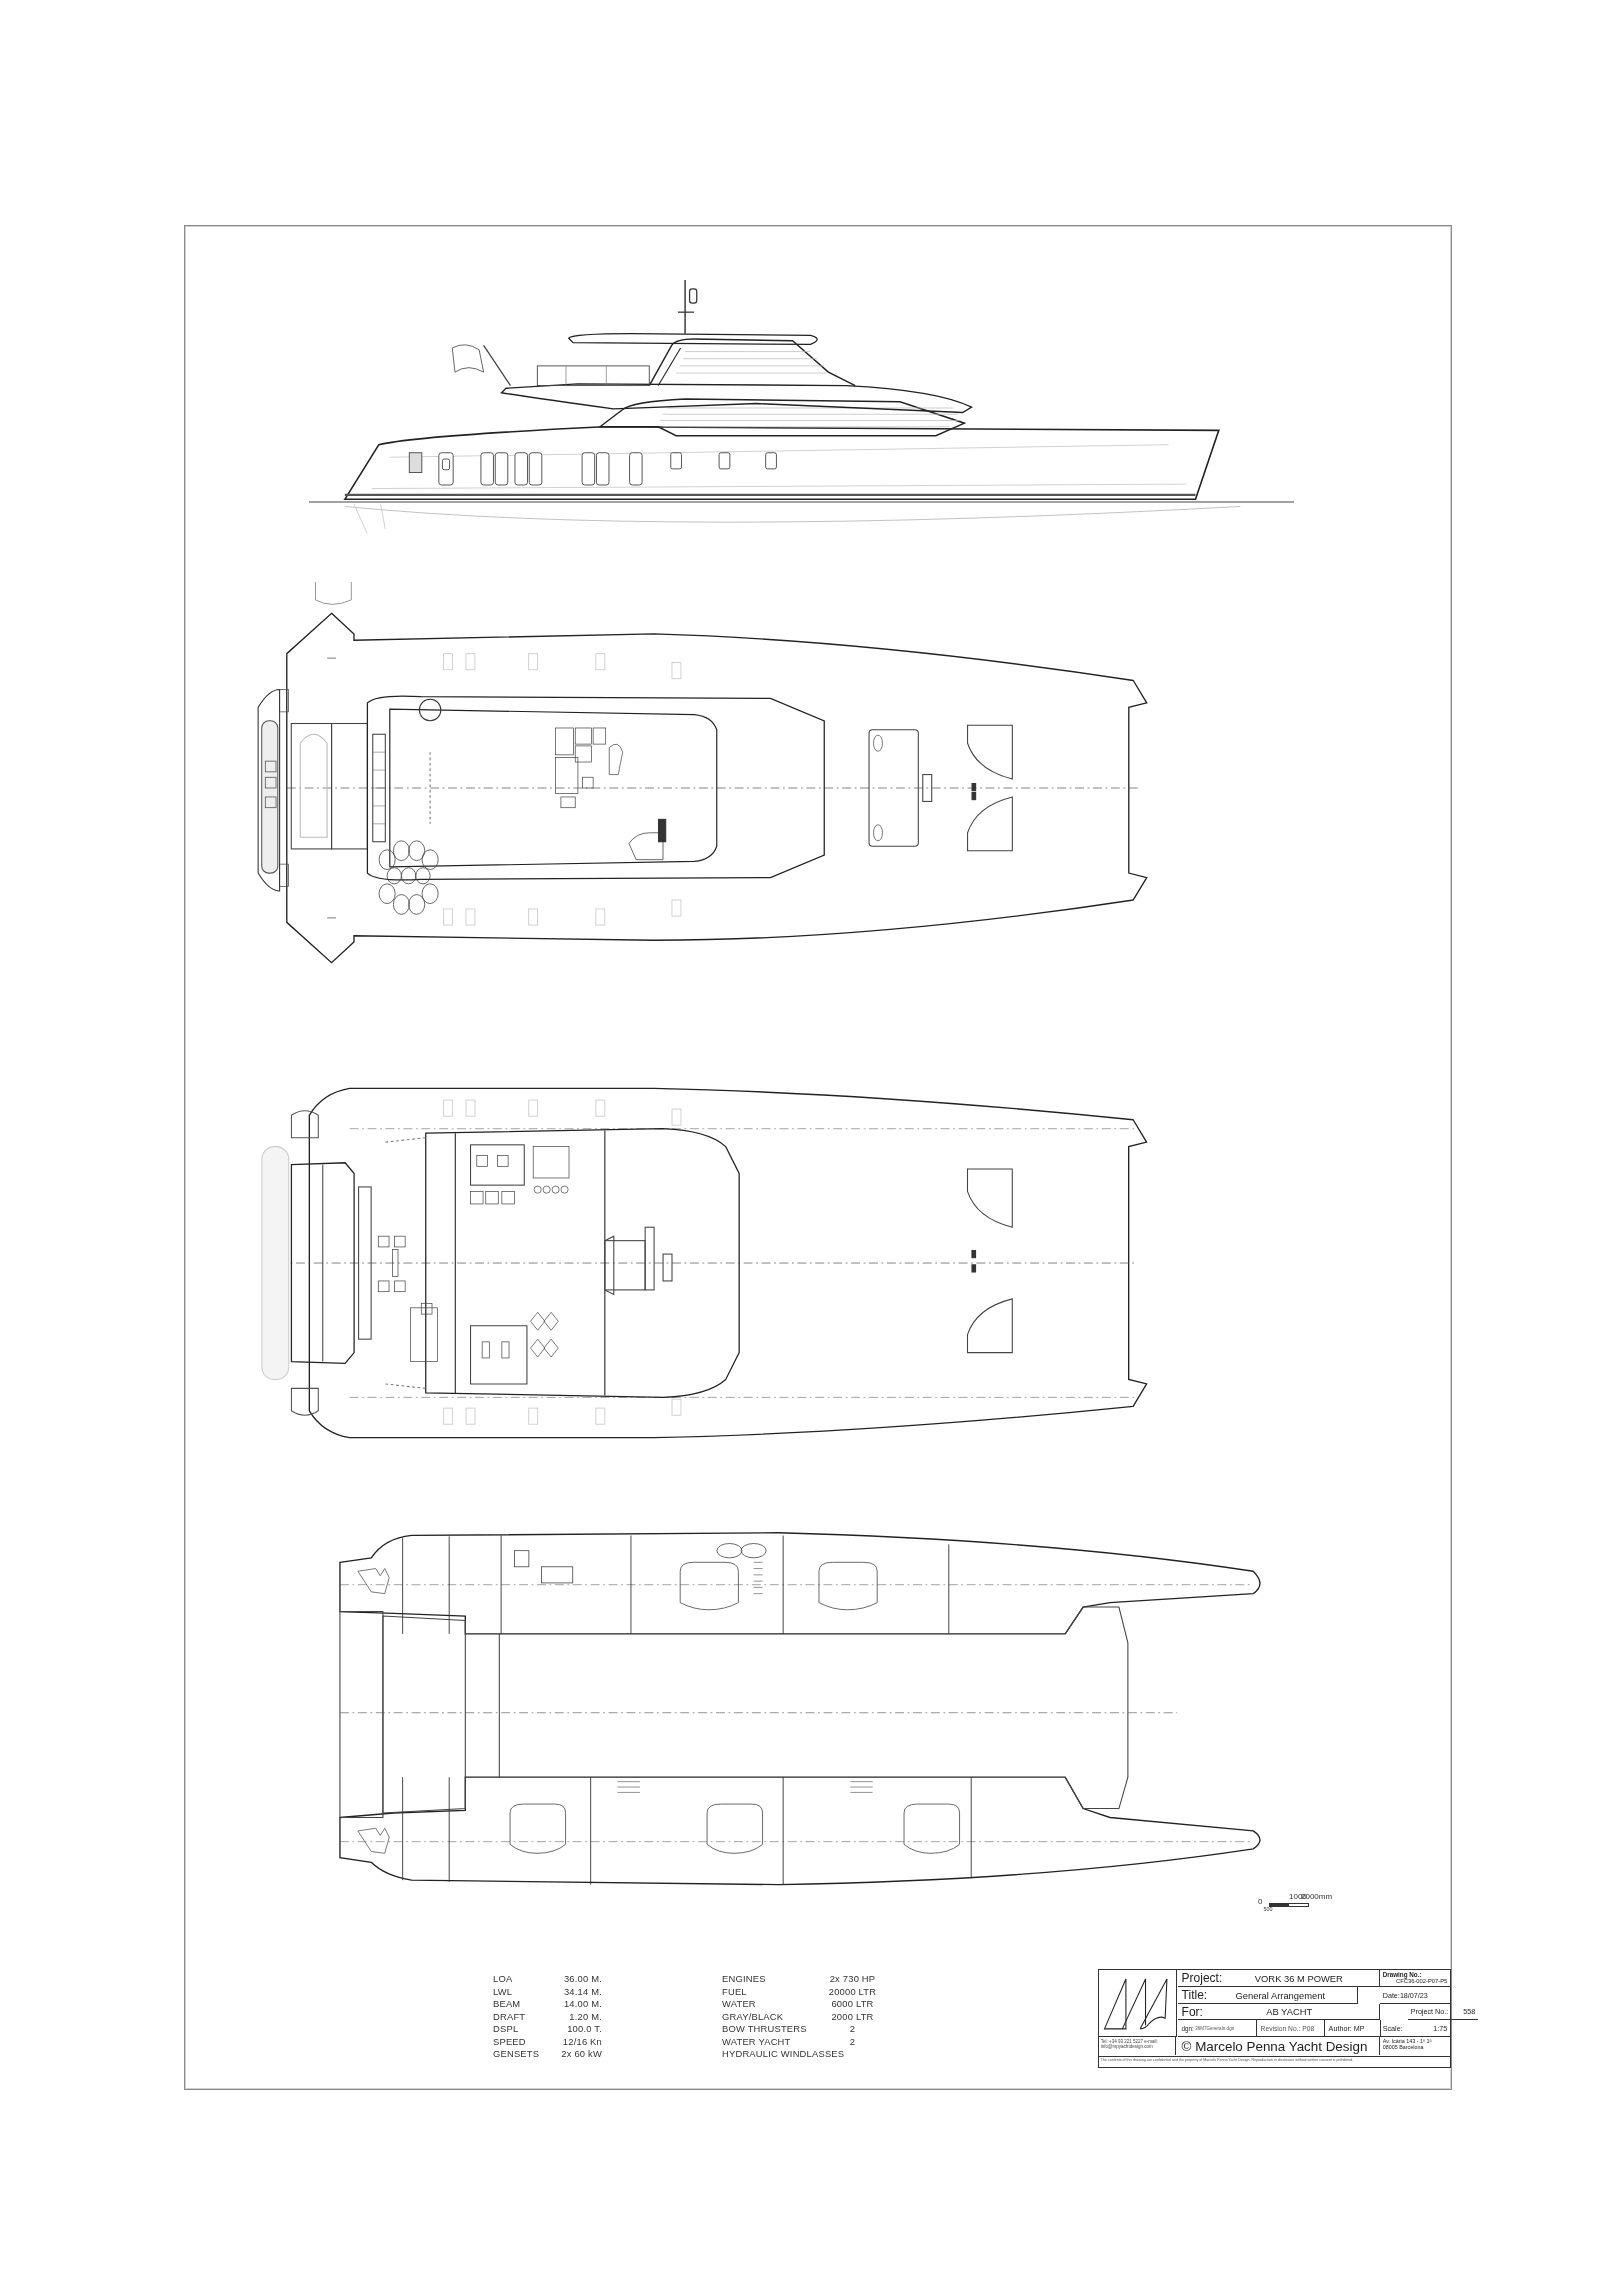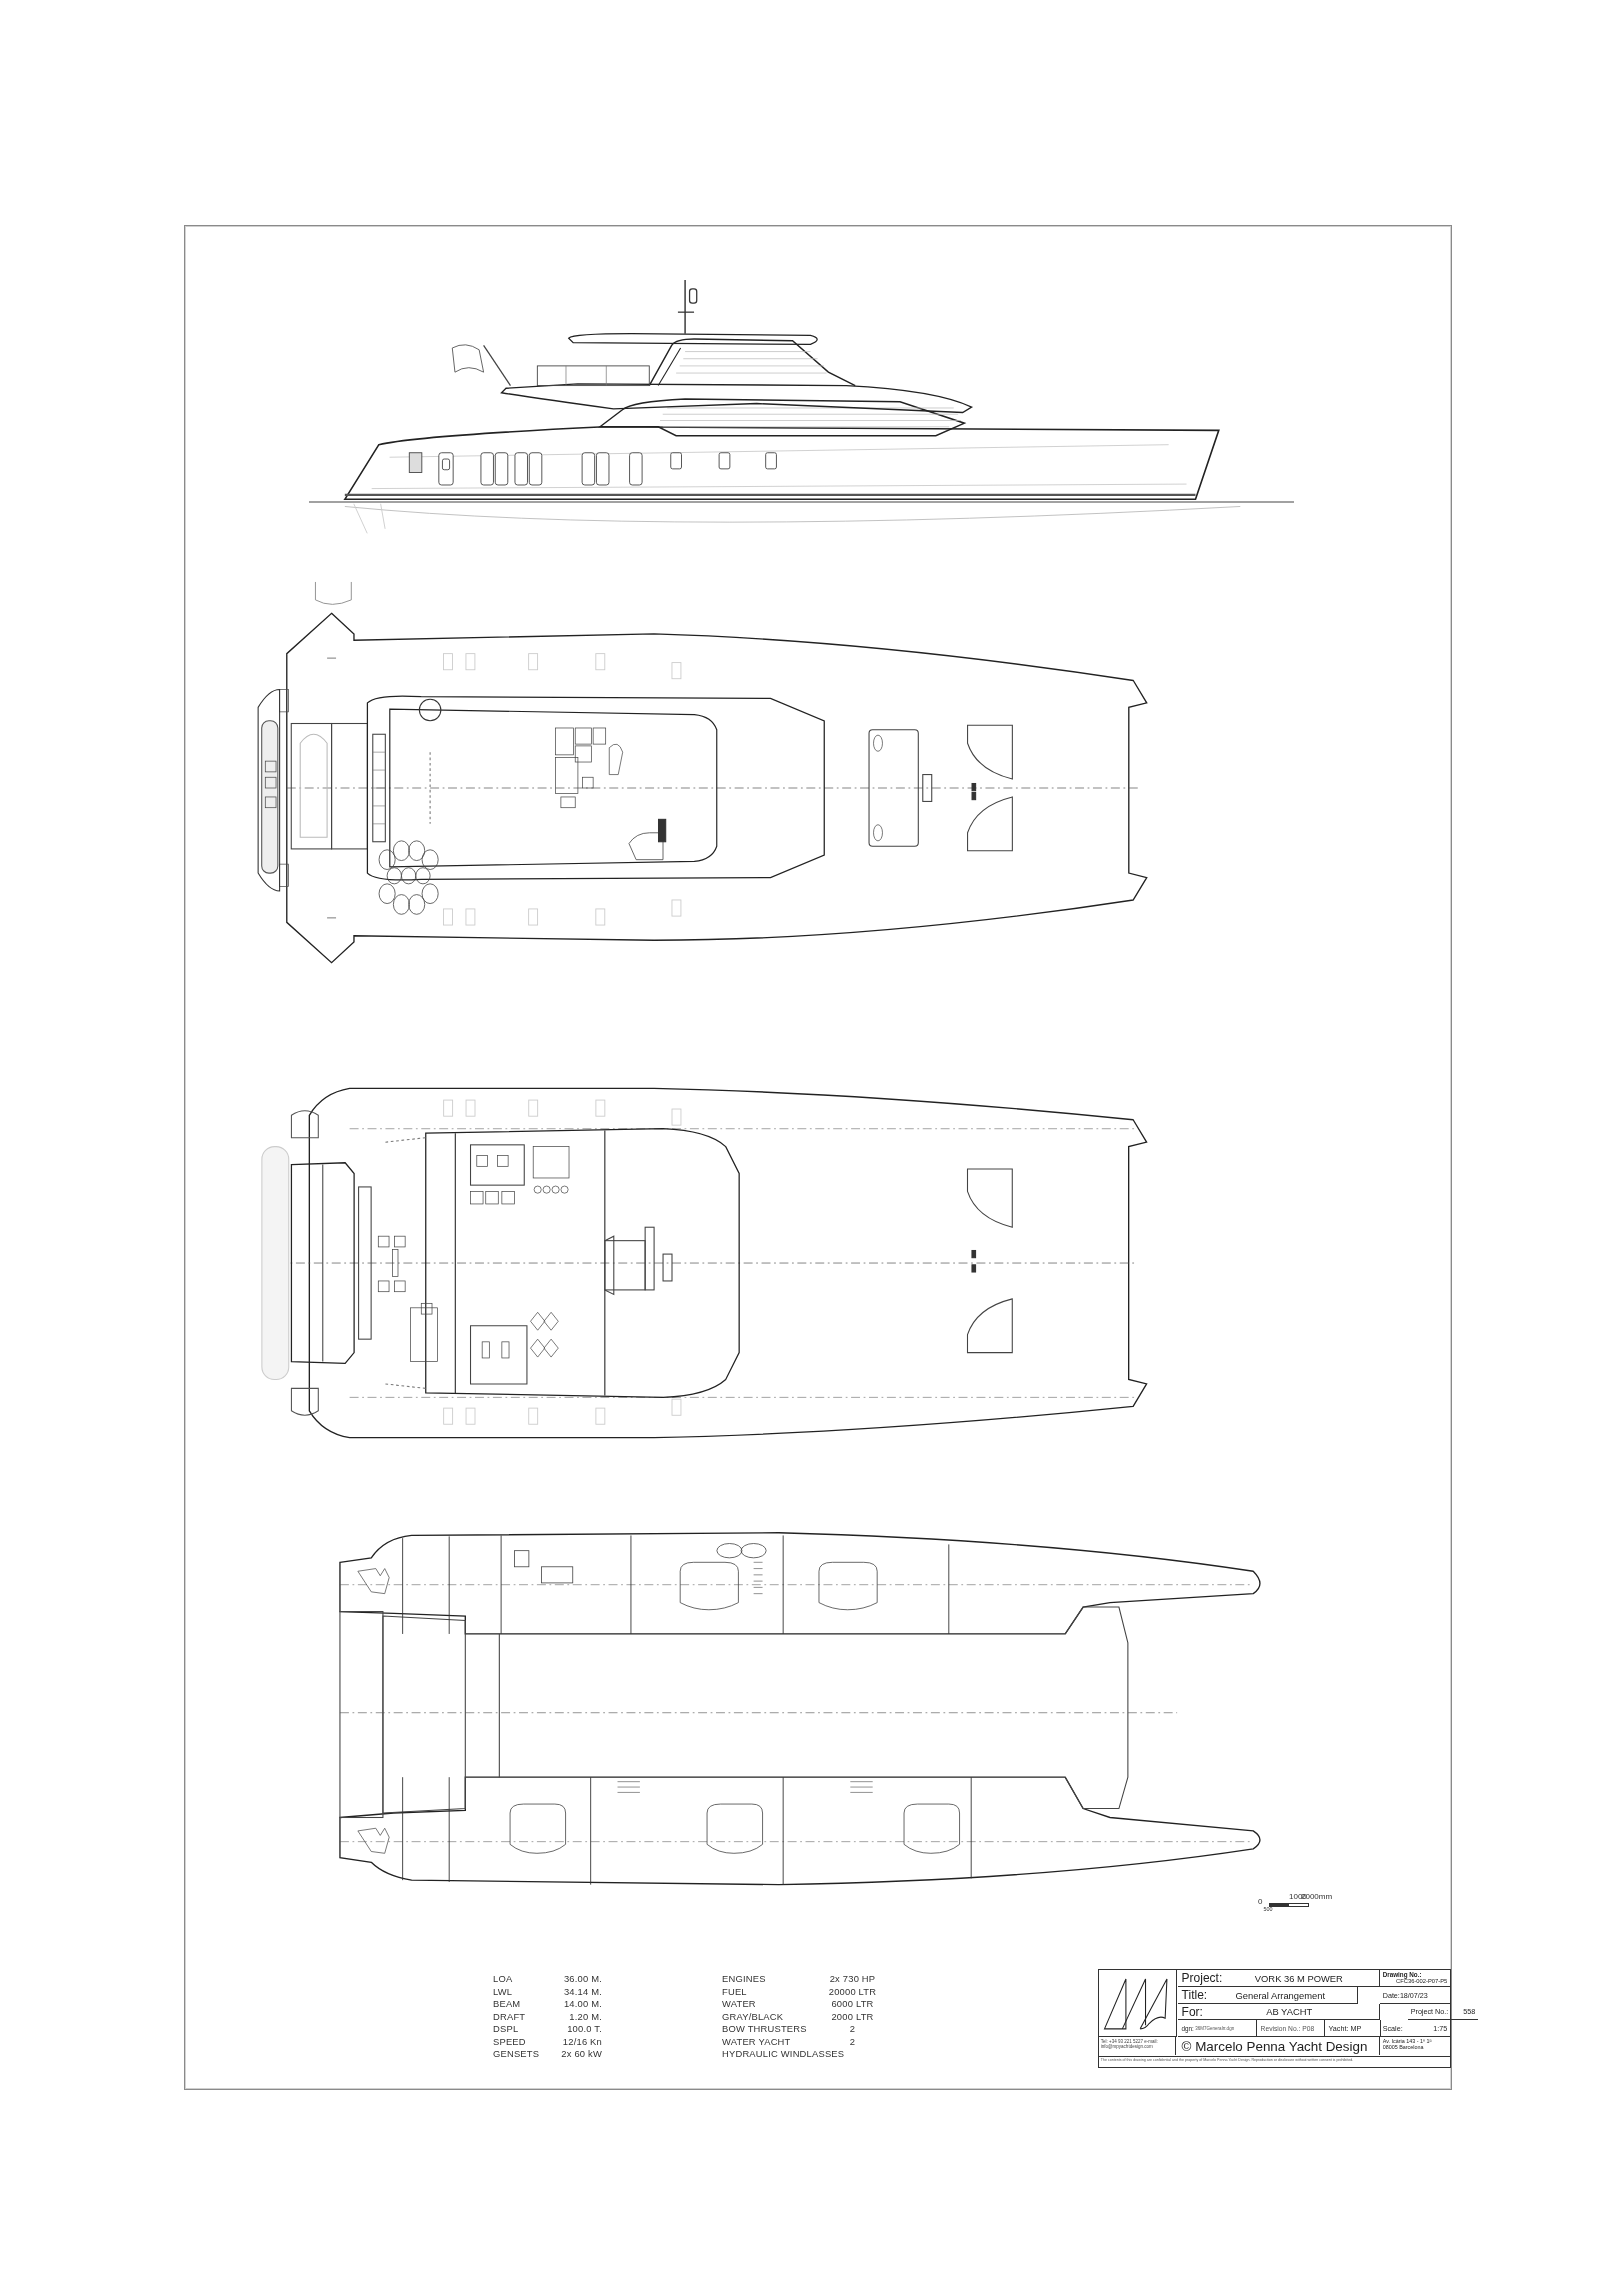--- a/index.html
+++ b/index.html
@@ -428,21 +428,21 @@
       <span class="val">General Arrangement</span>
   </div>
   <div class="tb-cell" style="left:79px; top:34px; width:202px; height:16px;">
     <span class="lbl">For:</span>
       <span class="val">AB YACHT</span>
   </div>
   <div class="tb-cell" style="left:79px; top:50px; width:79px; height:17px; font-size:5.4px;">
     <span class="lbl" style="font-size:6.3px;">dgn:</span>&nbsp;<span style="font-size:4.5px; color:#555;">36M7Generalrr.dgn</span>
   </div>
   <div class="tb-cell" style="left:158px; top:50px; width:68px; height:17px; font-size:6.7px; color:#555;">Revision No.: P08</div>
-  <div class="tb-cell" style="left:226px; top:50px; width:56px; height:17px; font-size:7.2px;">Yacht: MP</div>
+  <div class="tb-cell" style="left:226px; top:50px; width:56px; height:17px; font-size:7.2px;">Author: MP</div>
 
   <div class="copyright">© Marcelo Penna Yacht Design</div>
 
   <div class="tb-side" style="top:0; height:17px;">
     <div style="font-weight:bold; font-size:6.3px;">Drawing No.:</div>
     <div style="font-size:5.8px; text-align:right;">CFC36-002-P07-P5</div>
   </div>
   <div class="tb-side" style="top:17px; height:17px; display:flex; align-items:center;">
     <span>Date:</span>
       <span>18/07/23</span>

